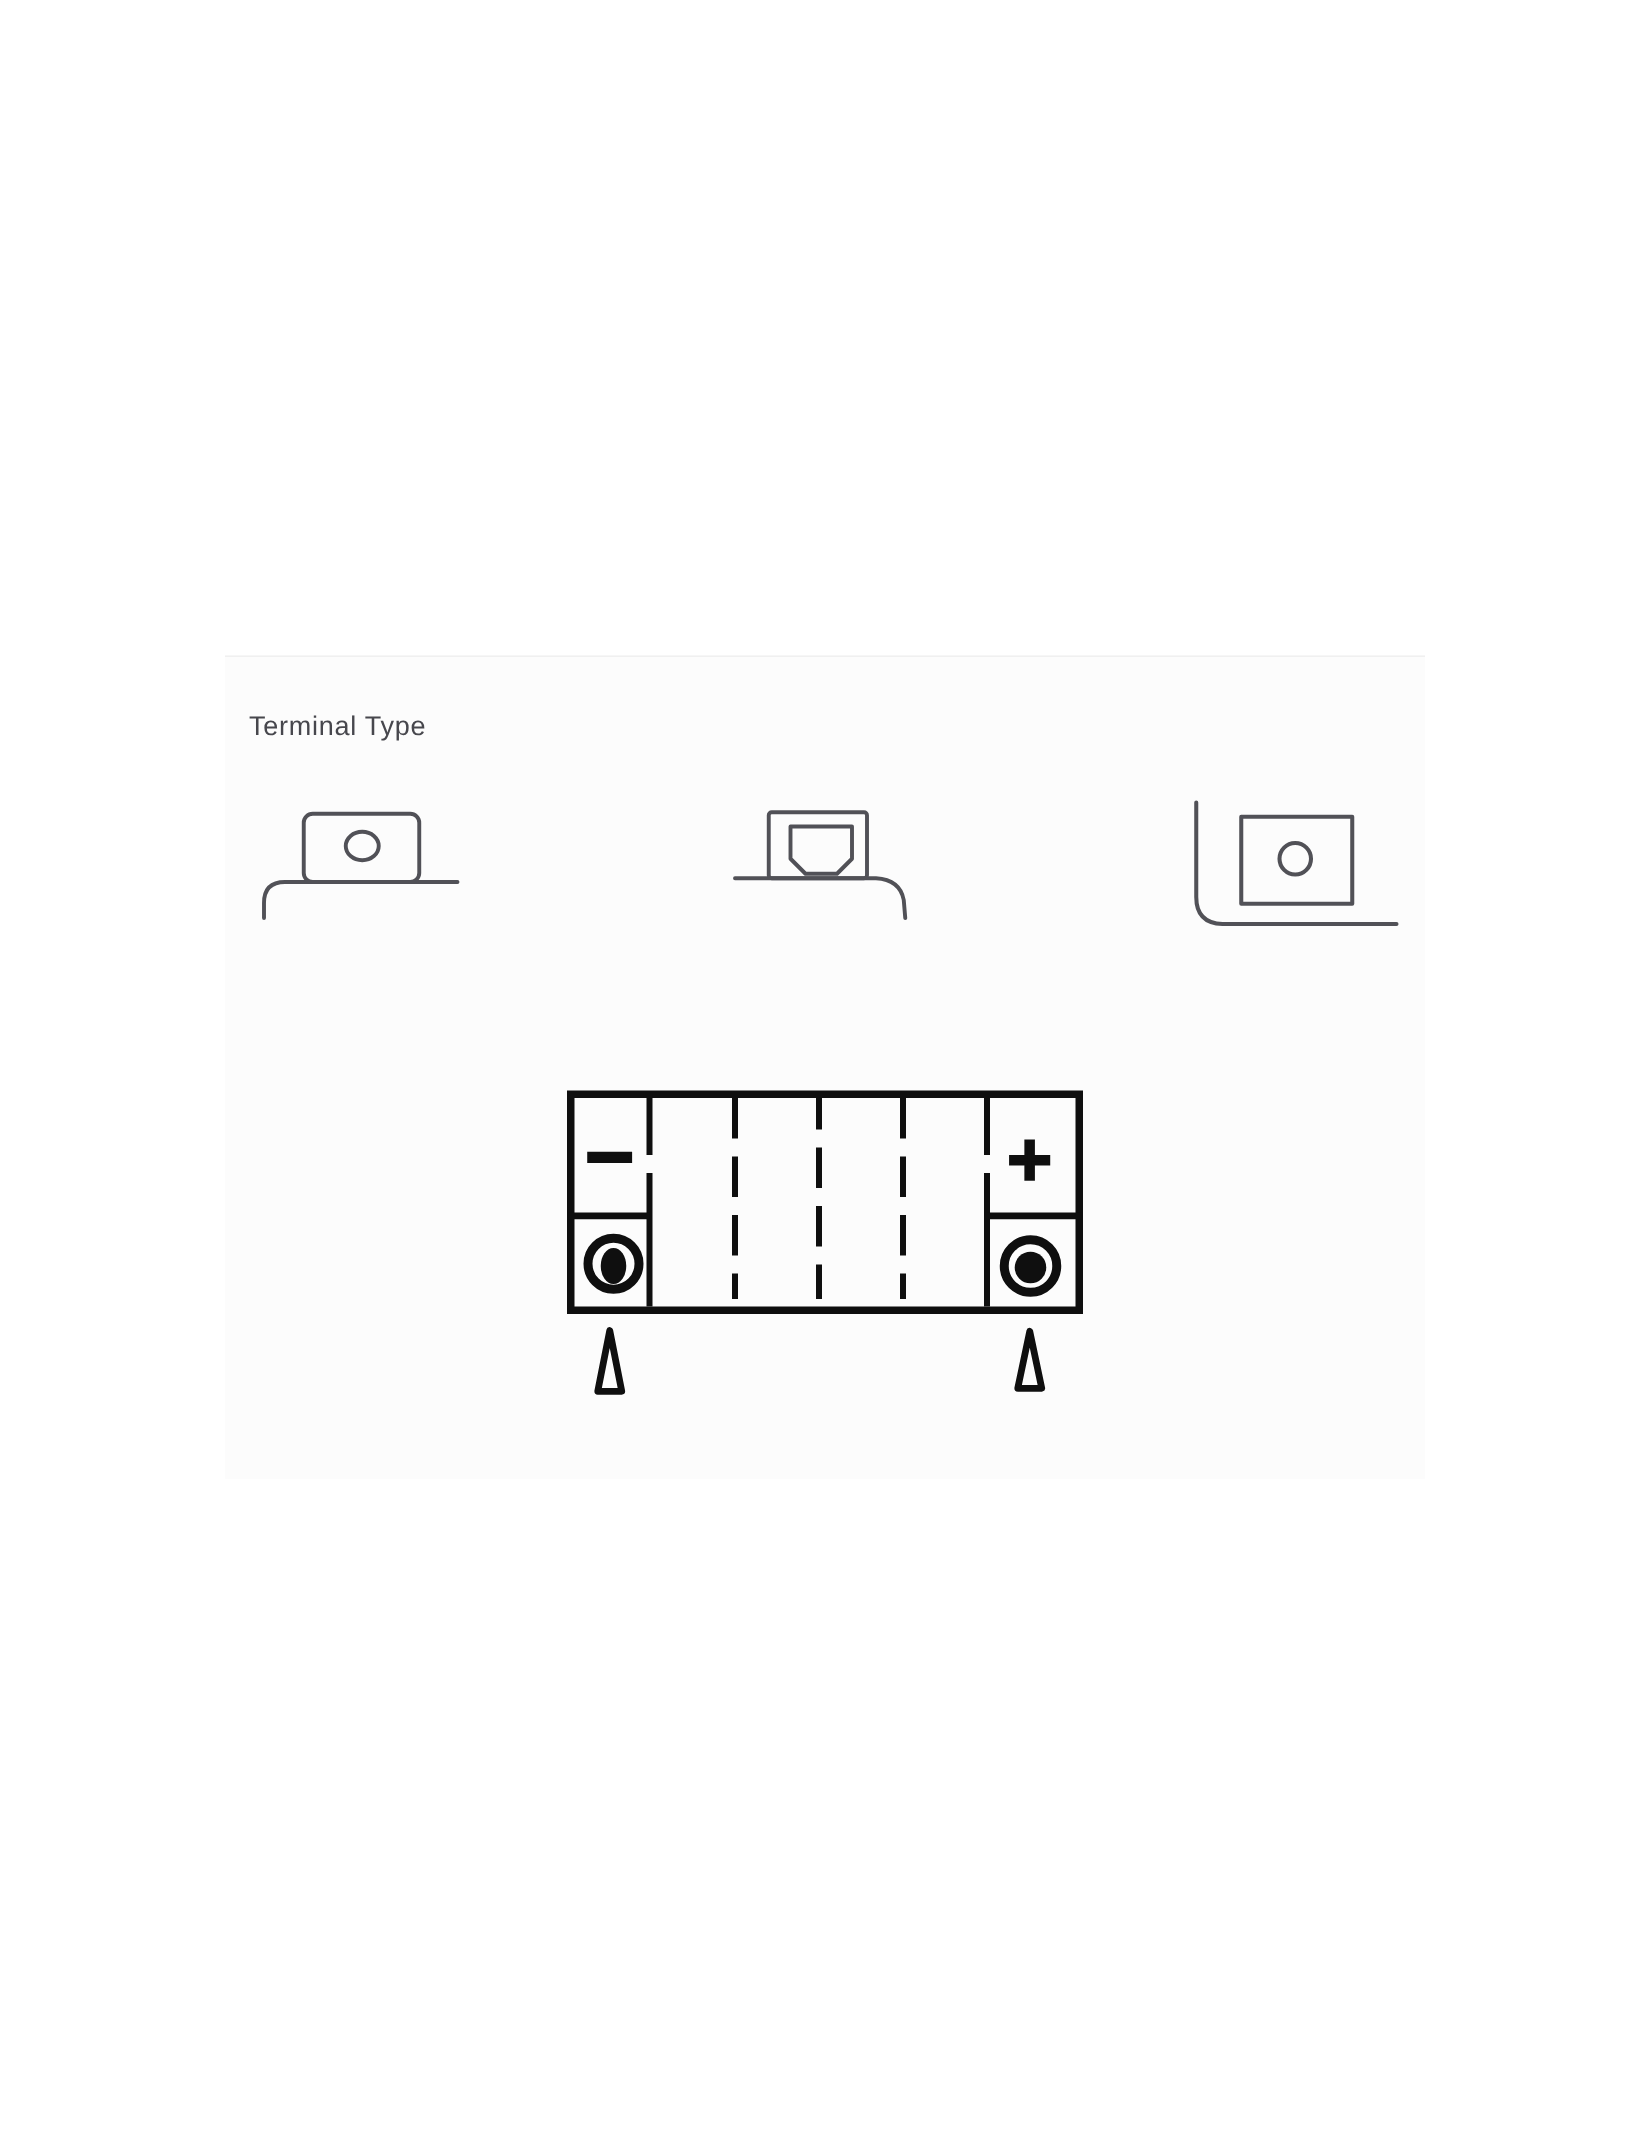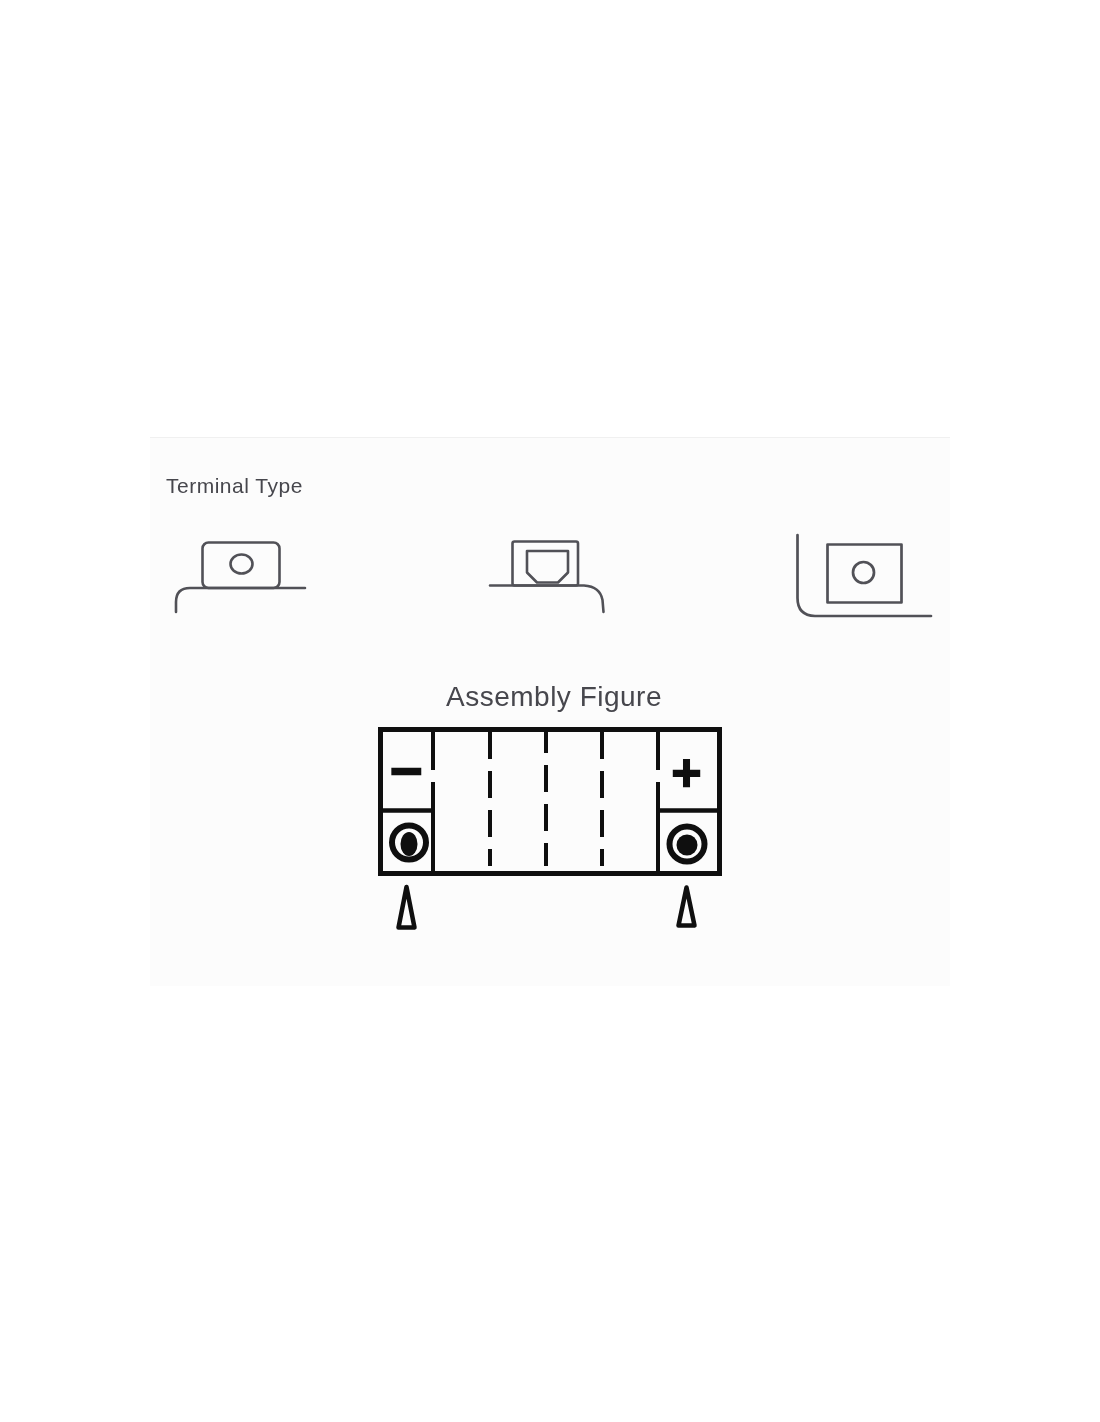--- a/index.html
+++ b/index.html
@@ -25,21 +25,21 @@
     border-top: 1px solid #f0f0f0;
   }
   .heading {
     position: absolute;
     color: #47474d;
     font-family: "Liberation Sans", "DejaVu Sans", sans-serif;
   }
   .terminal-heading {
     left: 166px;
     top: 474px;
-    font-size: 21px;
+    font-size: 18px;
     letter-spacing: 0.5px;
   }
   .assembly-heading {
     left: 154px;
     top: 681px;
     width: 800px;
     text-align: center;
     font-size: 28px;
     letter-spacing: 0.5px;
   }
@@ -102,21 +102,20 @@
       <path class="t-line" d="M 527,551 H 568 V 572.5 L 558,582.5 H 537 L 527,572.5 Z"></path>
     </g>
 
     <g>
       <path class="t-line" style="stroke-width:2.7" d="M 797.5,535 V 598 Q 797.5,615.5 815,616 H 931"></path>
       <rect class="t-line" style="stroke-width:2.7" x="827.5" y="544.5" width="74" height="58"></rect>
       <circle class="t-line" style="stroke-width:2.7" cx="863.5" cy="572.5" r="10.5"></circle>
     </g>
   </svg>
 
-  <div class="heading assembly-heading">Assembly Figure</div>
 
   <svg id="assembly-figure" class="layer" viewBox="365 715 370 230">
 
     <rect class="a-line" x="380.5" y="729.5" width="339" height="144" stroke-width="5" fill="#ffffff"></rect>
 
     <g>
       <line class="a-line" x1="433" y1="730" x2="433" y2="871" stroke-width="4" stroke-dasharray="40,12,150"></line>
       <line class="a-line" x1="490" y1="732" x2="490" y2="866" stroke-width="4" stroke-dasharray="27,12"></line>
       <line class="a-line" x1="546" y1="732" x2="546" y2="866" stroke-width="4" stroke-dasharray="27,12" stroke-dashoffset="6"></line>
       <line class="a-line" x1="602" y1="732" x2="602" y2="866" stroke-width="4" stroke-dasharray="27,12"></line>

